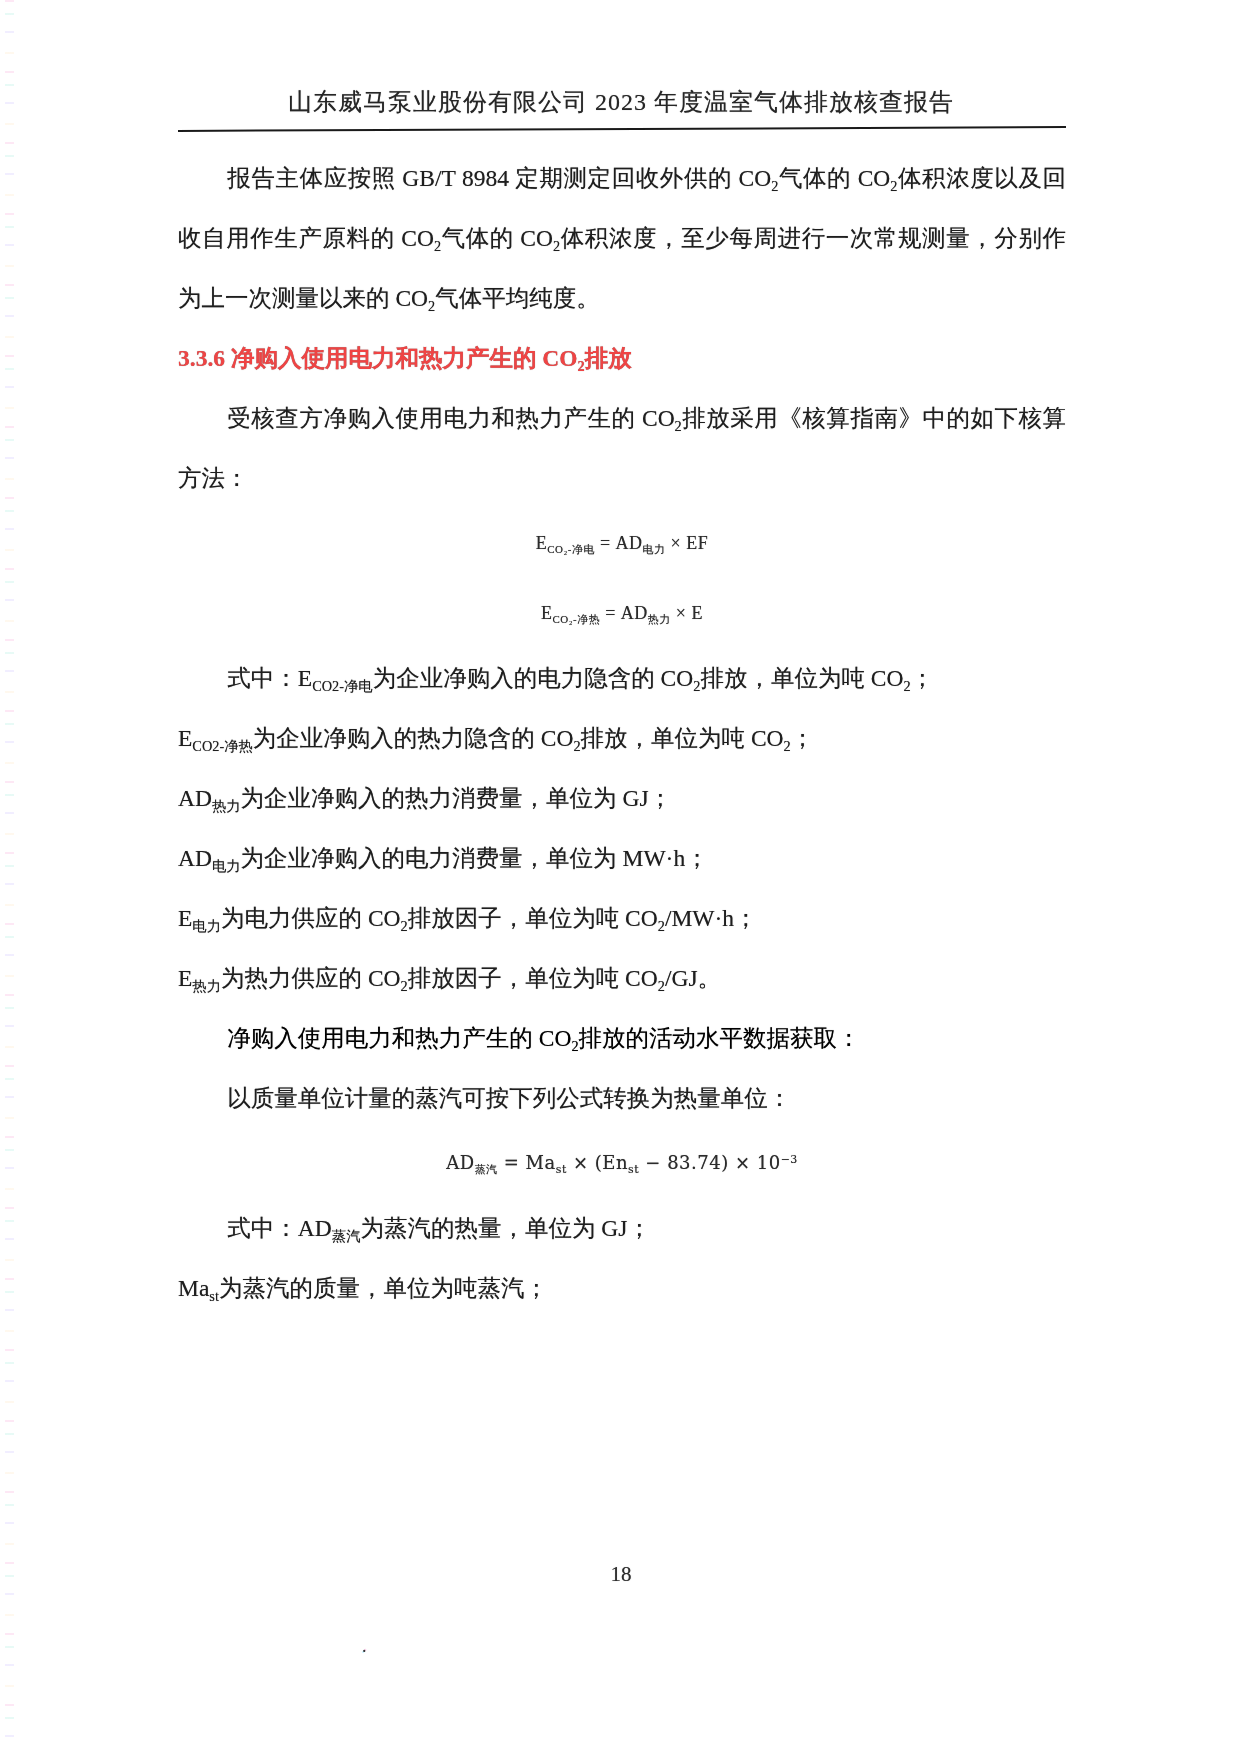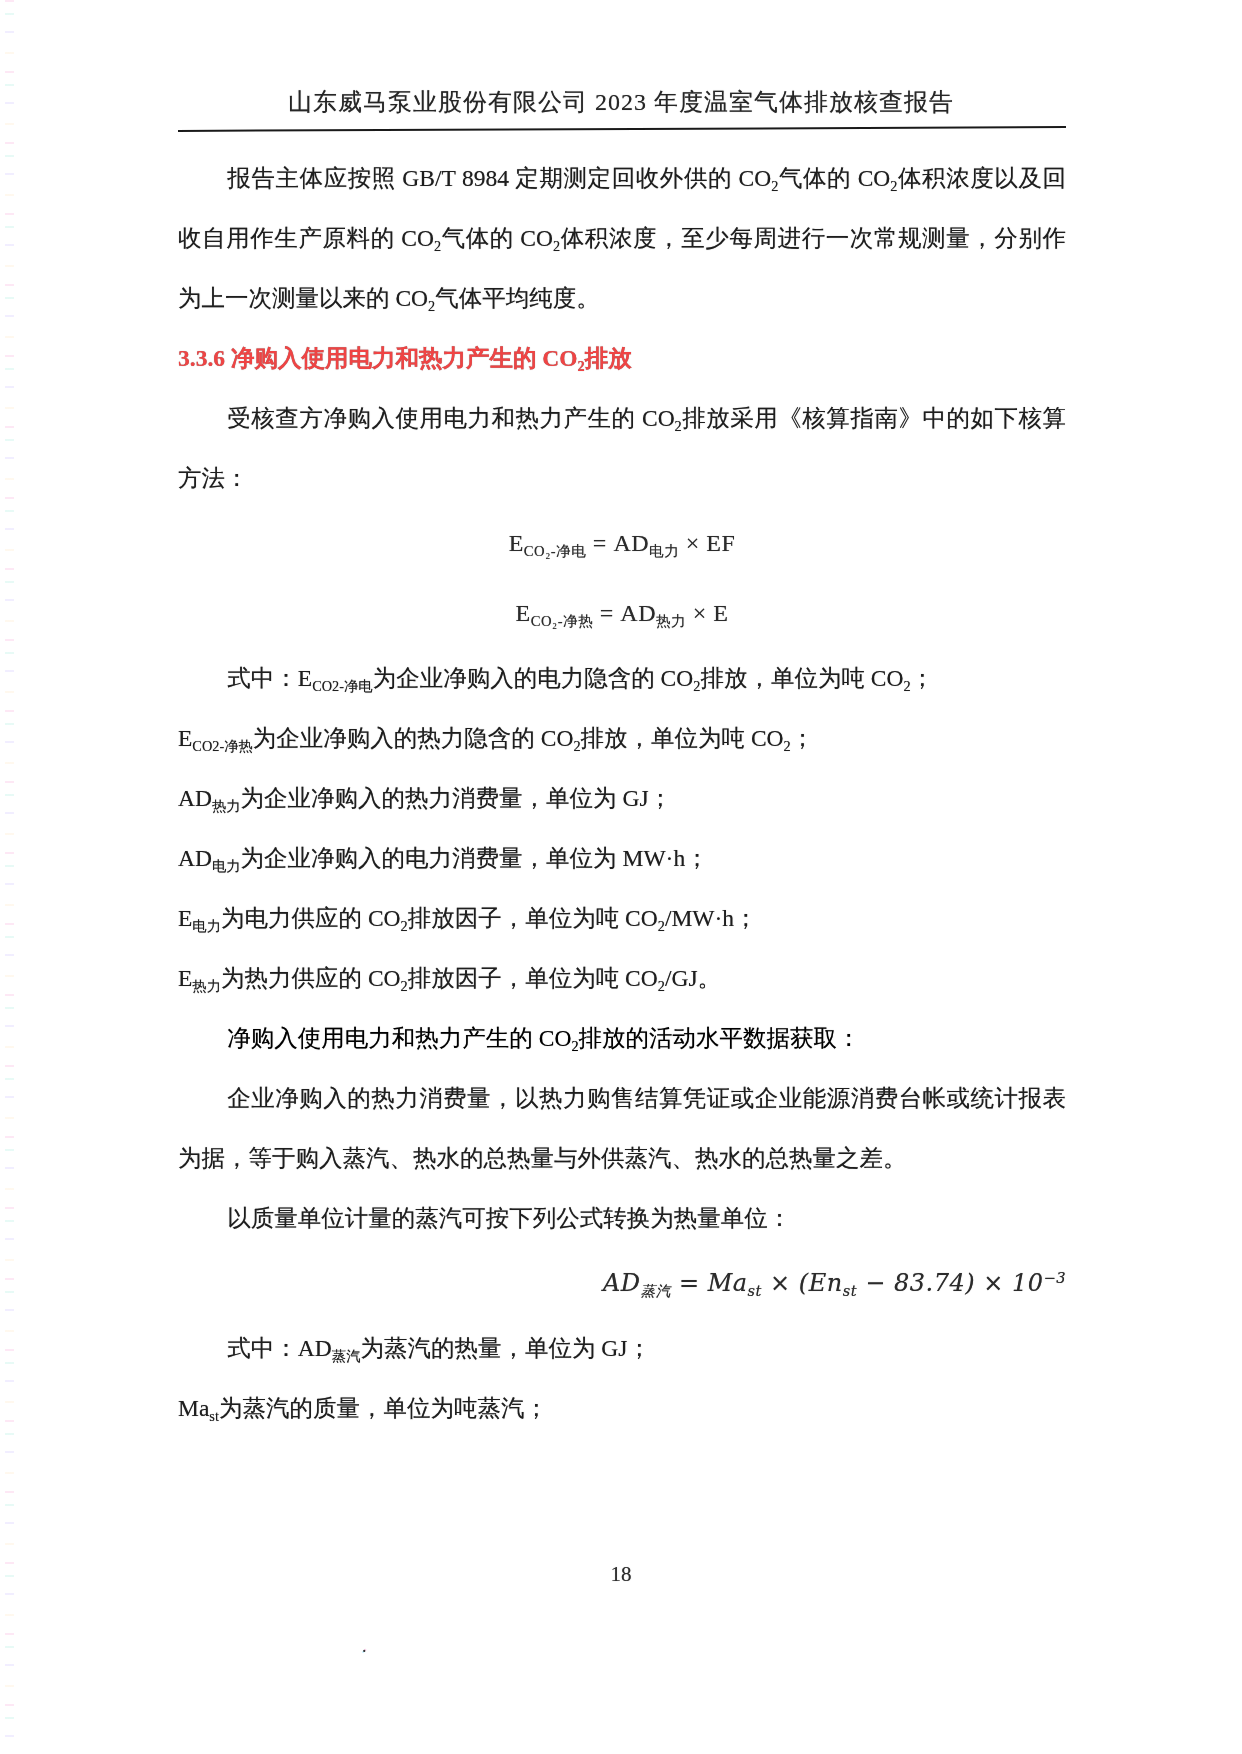--- a/index.html
+++ b/index.html
@@ -64,29 +64,27 @@
   .indent { text-indent: 2.1em; }
   .outdent { margin-left: -16px; }
   h3.section-heading {
     font-size: 23.5px;
     font-weight: bold;
     color: #ef4444;
   }
   .bold-line { font-weight: normal; color: #000000; }
   .formula {
     text-align: center;
-    font-size: 24px;
+    font-size: 18px;
     line-height: 70px;
     letter-spacing: 0.5px;
     color: #2b2b2b;
   }
   .formula.math-italic {
-    font-style: italic;
     font-family: "DejaVu Serif", "Liberation Serif", serif;
-    text-align: right;
   }
   sub {
     font-size: 61%;
     line-height: 0;
     vertical-align: -0.35em;
   }
   sup {
     font-size: 61%;
     line-height: 0;
     vertical-align: 0.55em;
@@ -138,21 +136,20 @@
 
     <p class="para">AD<sub>电力</sub>为企业净购入的电力消费量，单位为 MW·h；</p>
 
     <p class="para">E<sub>电力</sub>为电力供应的 CO<sub>2</sub>排放因子，单位为吨 CO<sub>2</sub>/MW·h；</p>
 
     <p class="para">E<sub>热力</sub>为热力供应的 CO<sub>2</sub>排放因子，单位为吨 CO<sub>2</sub>/GJ。</p>
 
     <p class="para indent bold-line">净购入使用电力和热力产生的 CO<sub>2</sub>排放的活动水平数据获取：</p>
 
 
-    <p class="para indent">企业净购入的热力消费量，以热力购售结算凭证或企业能源消费台帐或统计报表为据，等于购入蒸汽、热水的总热量与外供蒸汽、热水的总热量之差。</p>
 
     <p class="para indent">以质量单位计量的蒸汽可按下列公式转换为热量单位：</p>
 
     <div class="formula math-italic">AD<sub>蒸汽</sub> =  Ma<sub>st</sub> × (En<sub>st</sub> − 83.74) × 10<sup>−3</sup></div>
 
     <p class="para indent">式中：AD<sub>蒸汽</sub>为蒸汽的热量，单位为 GJ；</p>
 
     <p class="para outdent">Ma<sub>st</sub>为蒸汽的质量，单位为吨蒸汽；</p>
 
   </div>

